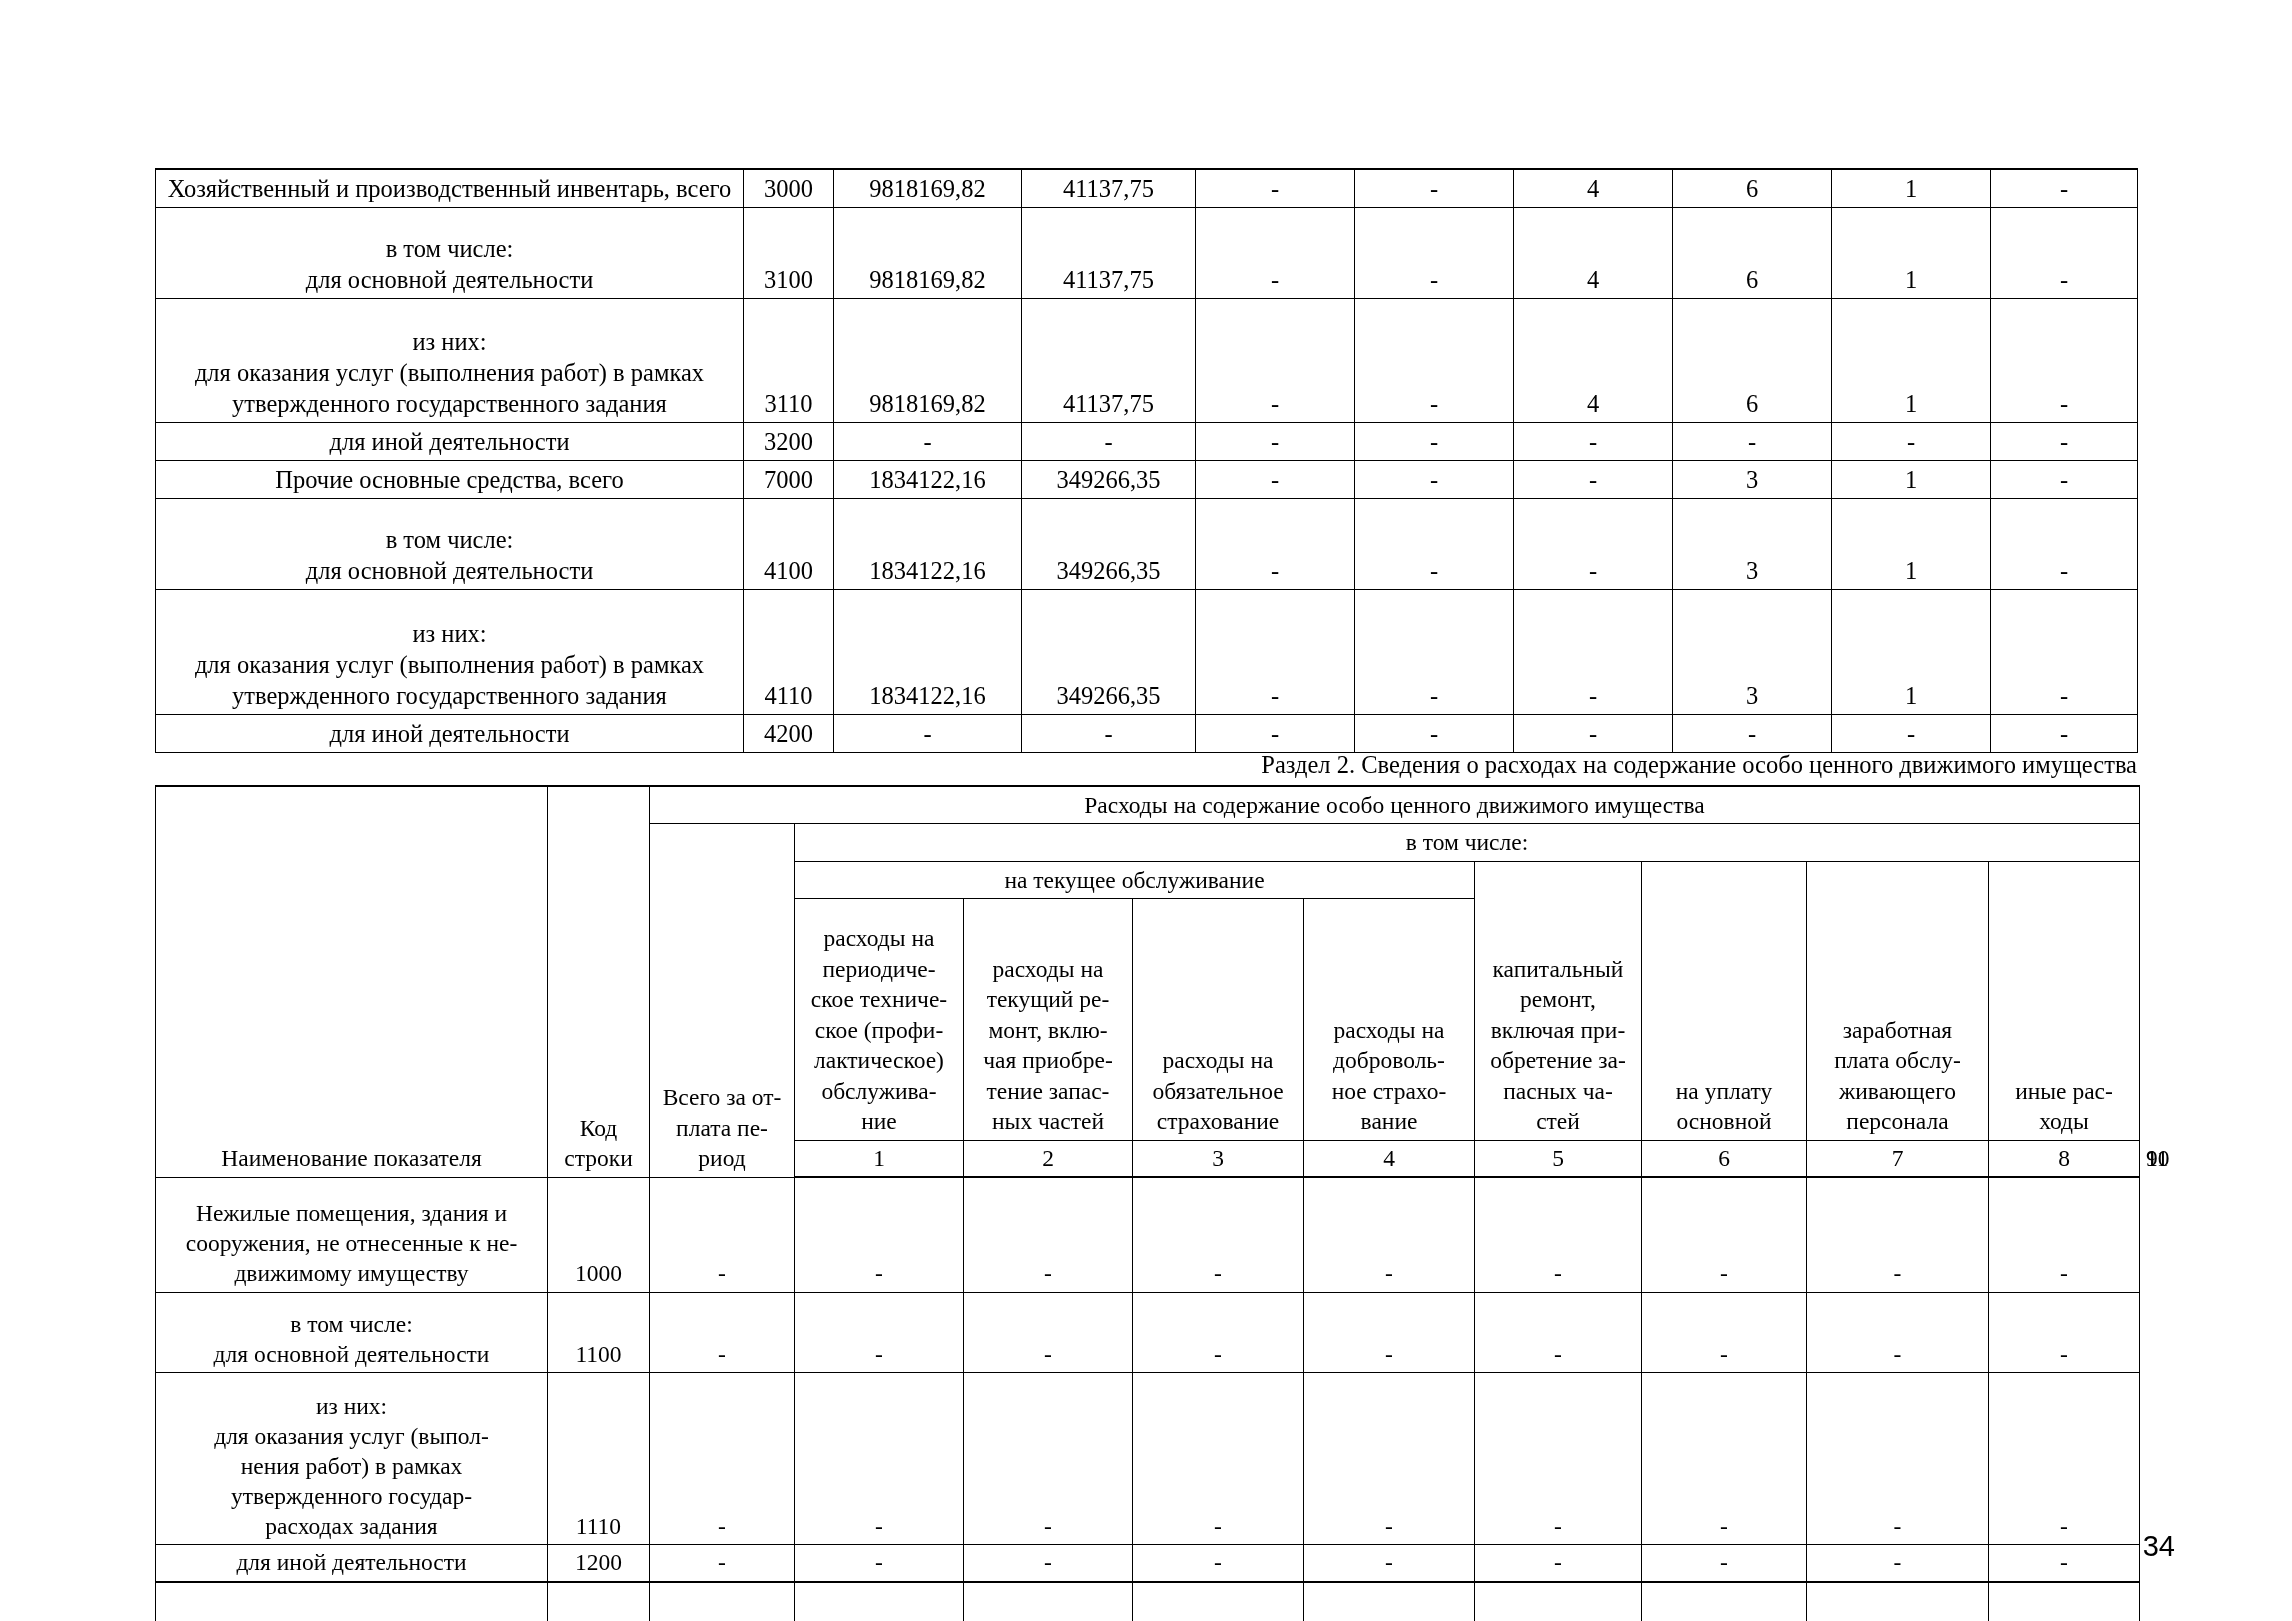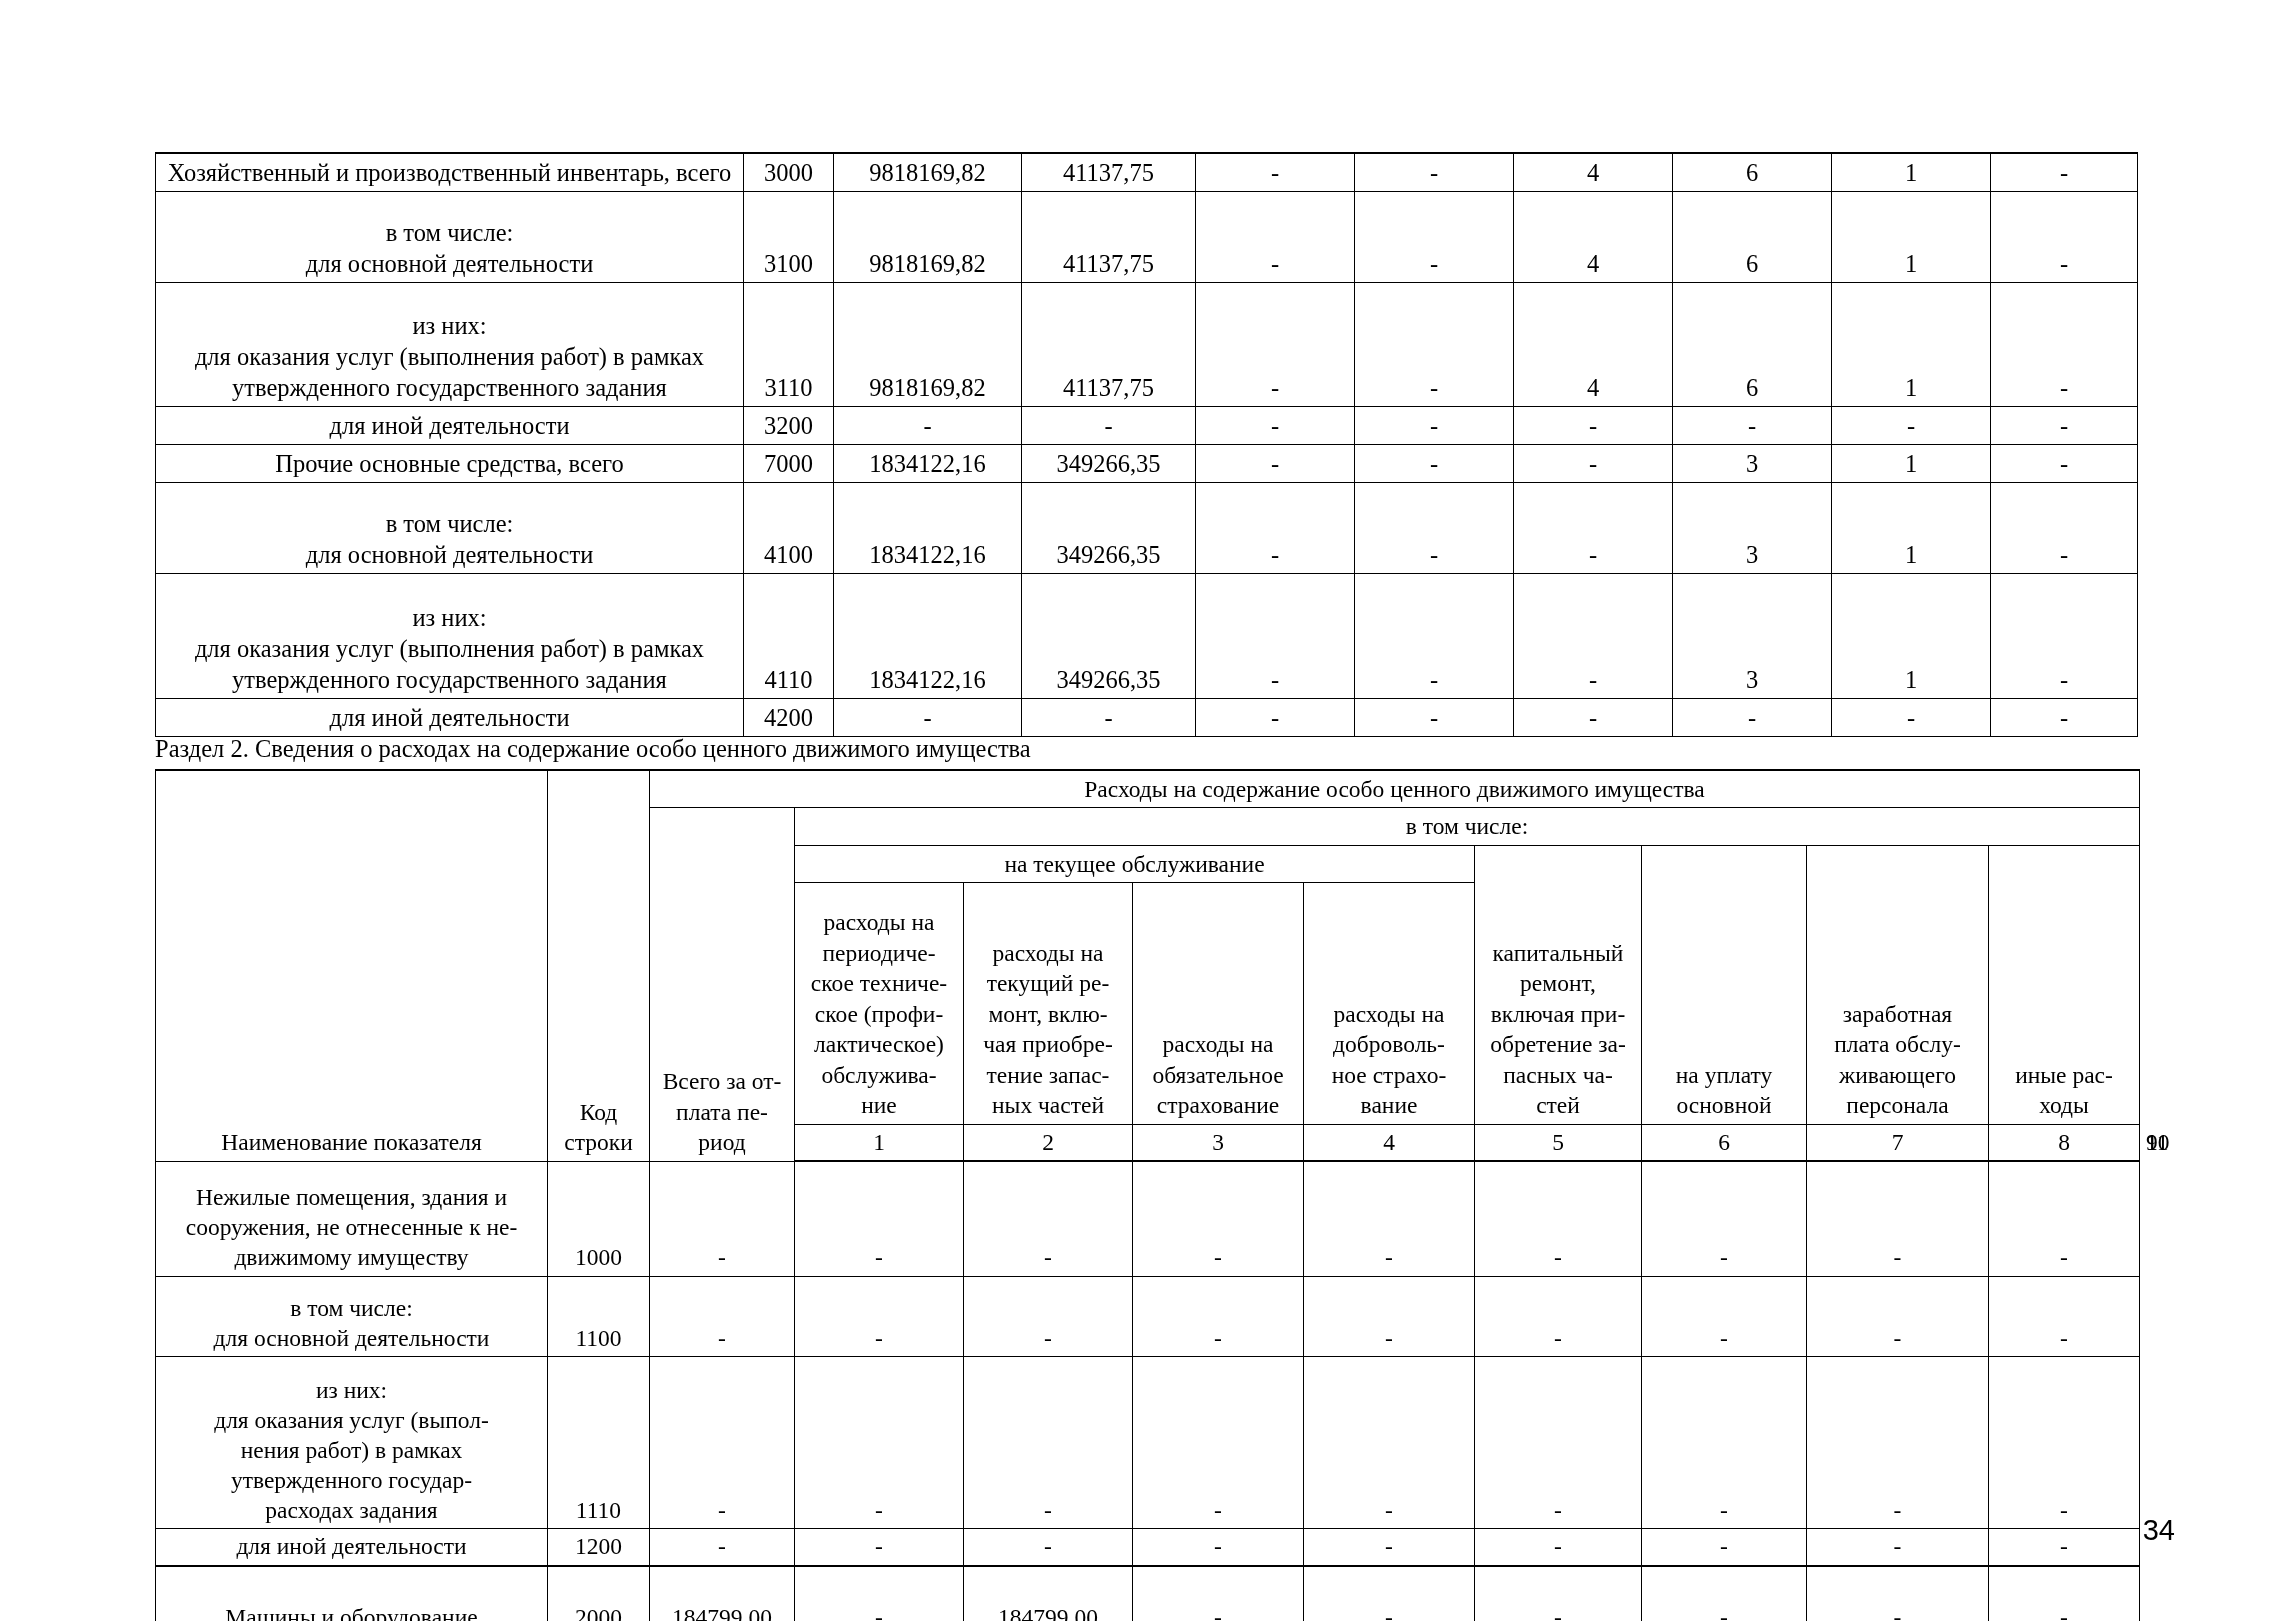--- a/index.html
+++ b/index.html
@@ -10,21 +10,21 @@
   body {
     width: 2293px;
     height: 1621px;
     font-family: "Liberation Serif", "DejaVu Serif", serif;
     color: #000000;
     position: relative;
     overflow: hidden;
   }
   .page {
     position: absolute;
-    left: 0; top: 0;
+    left: 0; top: 16px;
     width: 2293px;
     height: 1425px;
   }
 
   table.doc {
     border-collapse: collapse;
     table-layout: fixed;
     font-size: 24.5px;
     line-height: 1.27;
   }
@@ -56,21 +56,21 @@
     width: 1982px;
   }
   #table1 td { height: 23.5px; }
 
   
   #sec2-title {
     position: absolute;
     left: 155px;
     top: 734px;
     width: 1982px;
-    text-align: left;
+    text-align: right;
     font-size: 24.5px;
     line-height: 1.2;
   }
 
   
   #table2 {
     position: absolute;
     left: 155px;
     top: 769px;
     width: 1982px;

